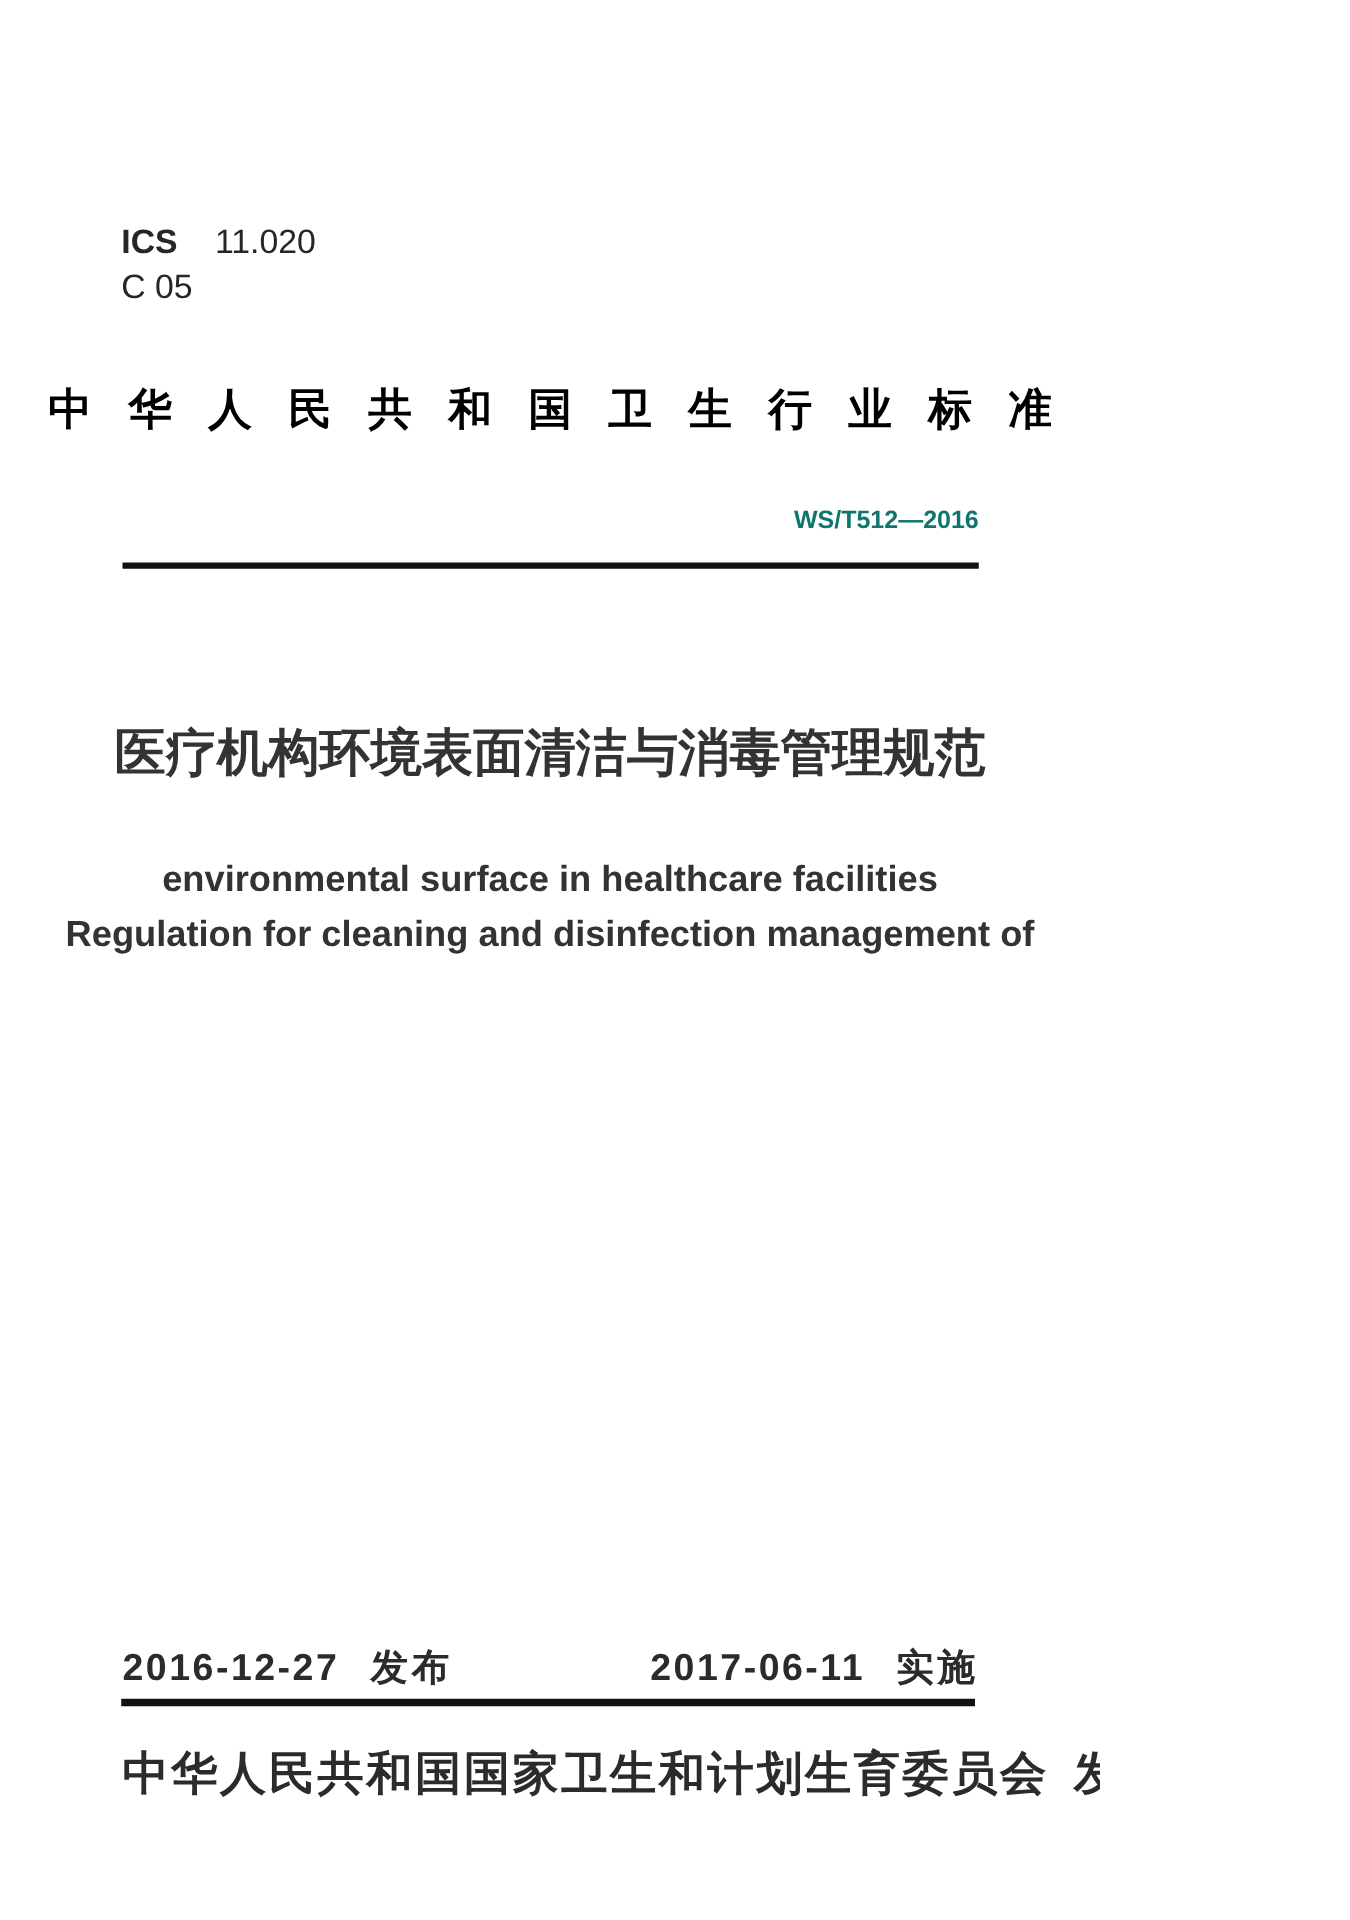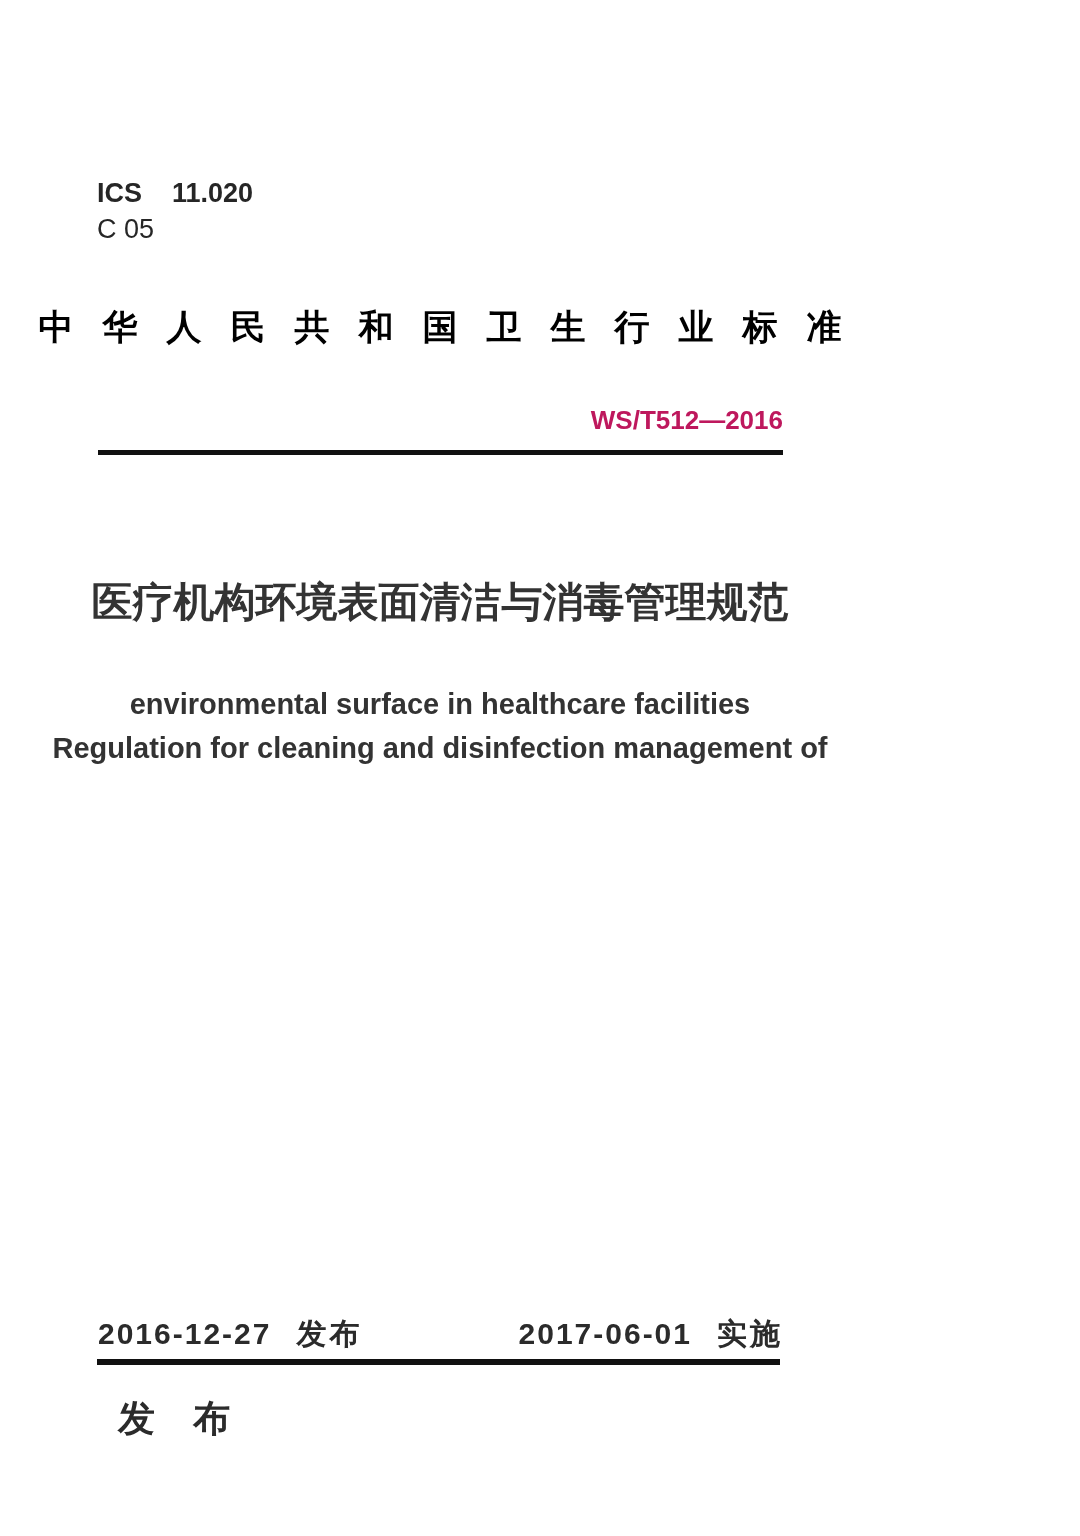--- a/index.html
+++ b/index.html
@@ -22,21 +22,21 @@
   .ics-block {
     position: absolute;
     left: 97px;
     top: 128px;
     line-height: 34px;
     font-size: 27px;
     color: #262626;
   }
   .ics-line1 { display: flex; gap: 30px; align-items: baseline; }
   .ics-label { font-weight: 700; }
-  .ics-value { font-weight: 700; }
+  .ics-value { font-weight: 400; }
   .ics-class { font-weight: 400; margin-top: 2px; }
 
   
   .ws-logo {
     position: absolute;
     left: 655px;
     top: 72px;
     font-size: 134px;
     font-weight: 700;
     letter-spacing: 2px;
@@ -57,23 +57,23 @@
     padding-left: 29px; 
     color: #000000;
     white-space: nowrap;
   }
 
   
   .std-number {
     position: absolute;
     right: 97px;
     top: 357px;
-    font-size: 26px;
-    font-weight: 700;
-    color: #be185d;
+    font-size: 20px;
+    font-weight: 700;
+    color: #0f766e;
   }
 
   .rule-top {
     position: absolute;
     left: 98px;
     right: 97px;
     top: 402px;
     height: 5px;
     background: #111111;
   }
@@ -179,24 +179,25 @@
     <div>environmental surface in healthcare facilities</div>
     <div>Regulation for cleaning and disinfection management of</div>
   </div>
 
   <div class="dates-row">
     <div class="date-group">
       <span class="date-value">2016-12-27</span>
       <span class="date-label">发布</span>
     </div>
     <div class="date-group">
-      <span class="date-value">2017-06-01</span>
+      <span class="date-value">2017-06-11</span>
       <span class="date-label">实施</span>
     </div>
   </div>
 
   <div class="rule-bottom"></div>
 
   <div class="issuer-row">
+    <span class="issuer-name">中华人民共和国国家卫生和计划生育委员会</span>
     <span class="publish-label">发 布</span>
   </div>
 
 </div>
 
 </body></html>

